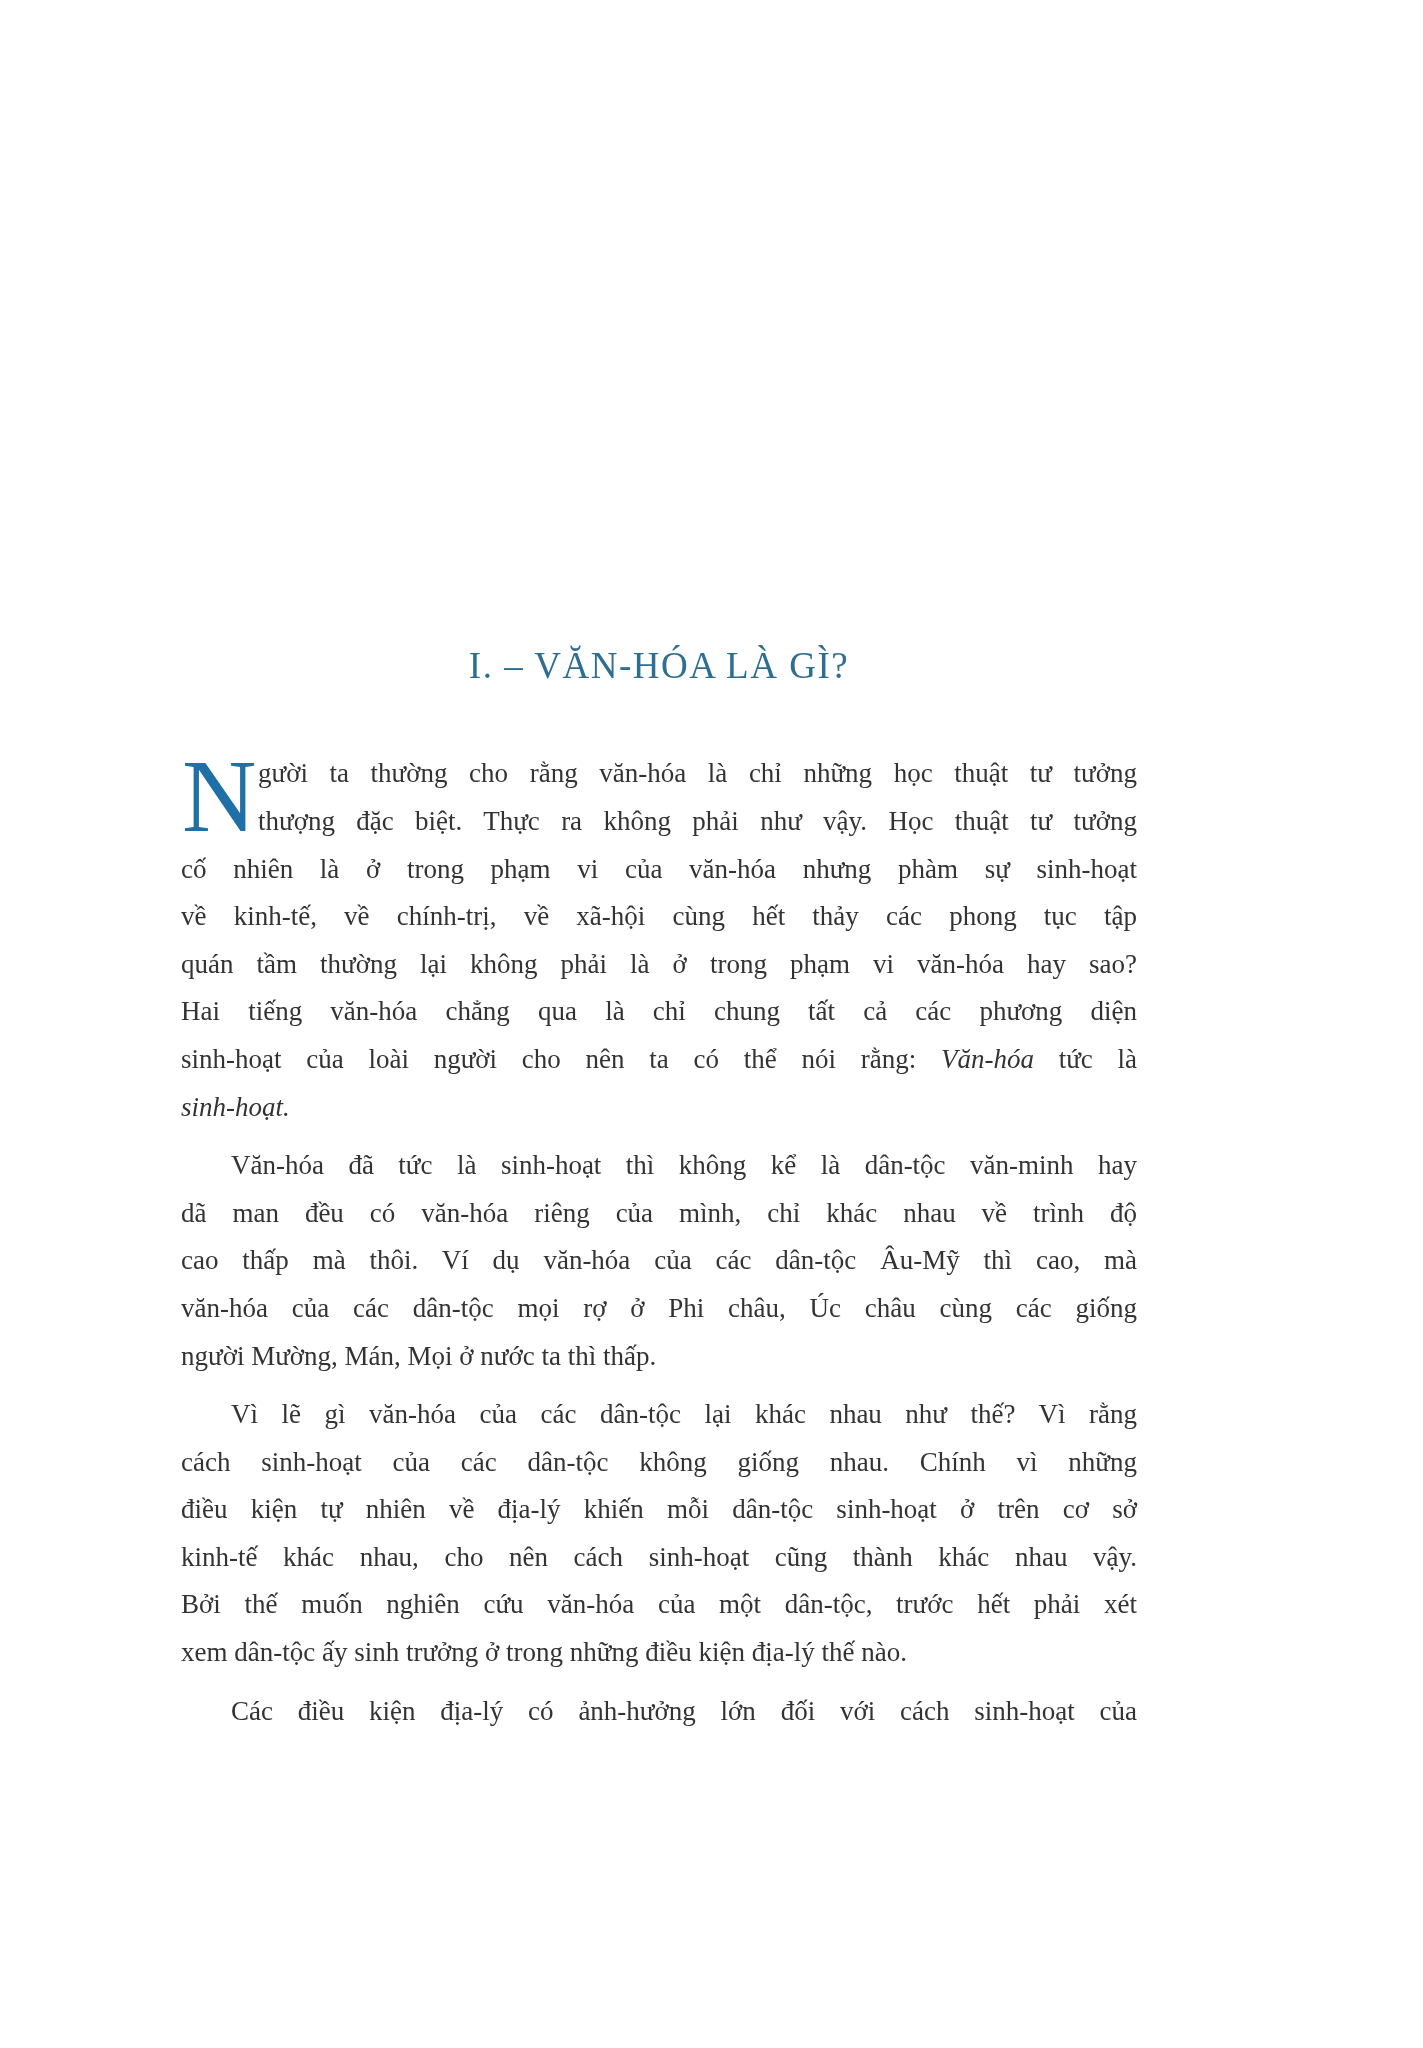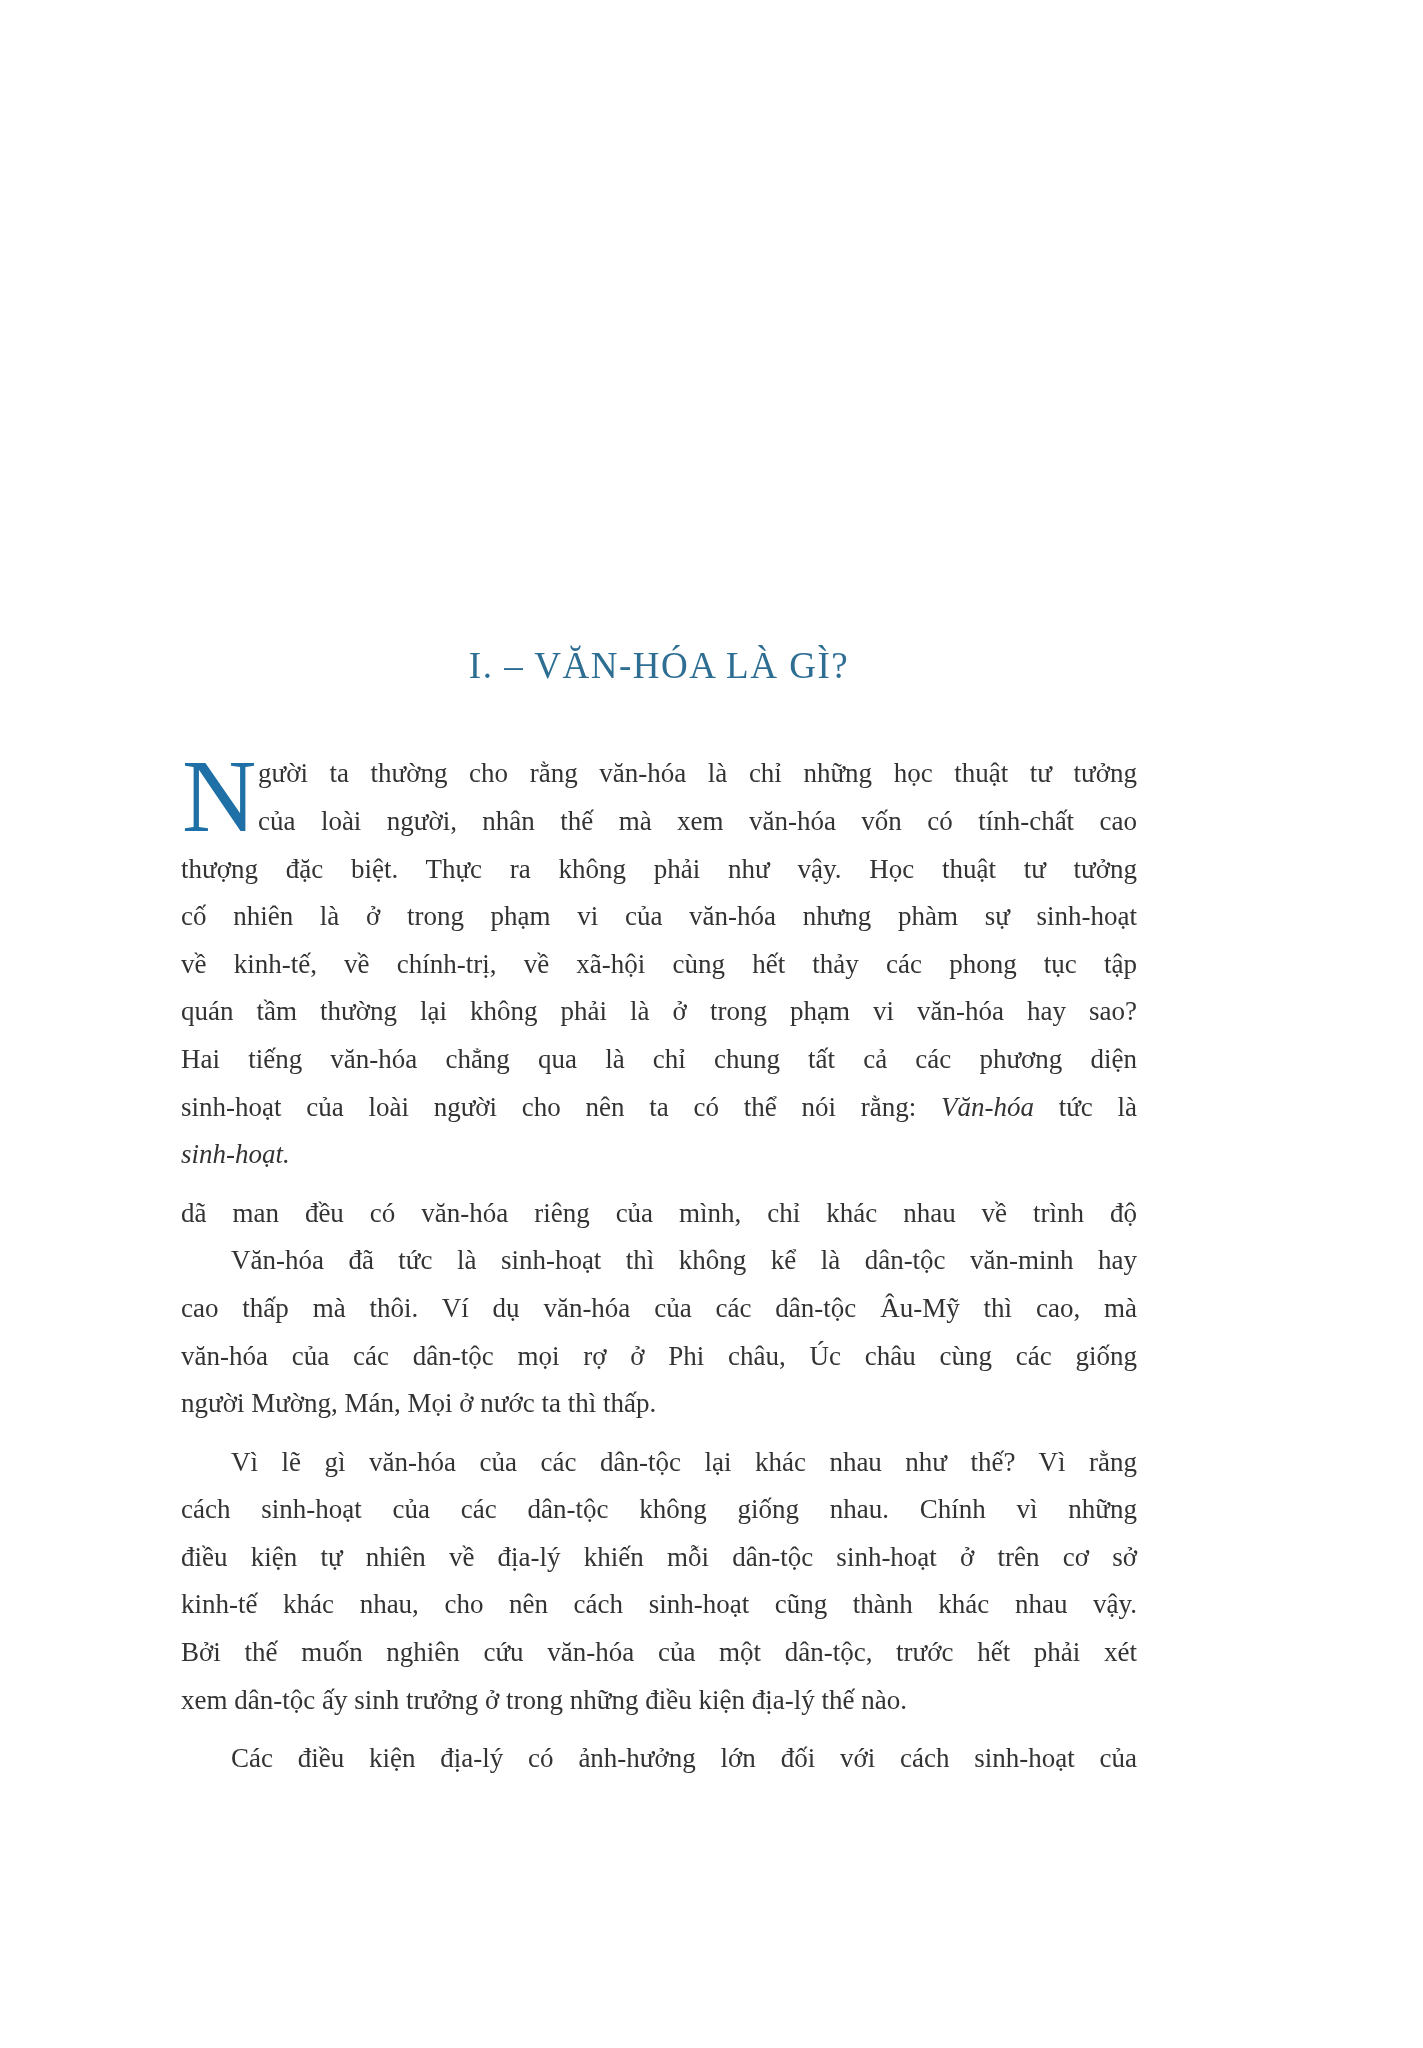--- a/index.html
+++ b/index.html
@@ -54,33 +54,32 @@
 <body>
 
 <div class="page">
   <div class="textcol">
 
     <h1 class="title">I. – VĂN-HÓA LÀ GÌ?</h1>
 
     <div class="para">
       <span class="dropcap">N</span>
       <div class="ln">gười ta thường cho rằng văn-hóa là chỉ những học thuật tư tưởng</div>
-      <div class="ln">của loài người, nhân thế mà xem văn-hóa vốn có tính-chất cao</div>
       <div class="ln">thượng đặc biệt. Thực ra không phải như vậy. Học thuật tư tưởng</div>
       <div class="ln">cố nhiên là ở trong phạm vi của văn-hóa nhưng phàm sự sinh-hoạt</div>
       <div class="ln">về kinh-tế, về chính-trị, về xã-hội cùng hết thảy các phong tục tập</div>
       <div class="ln">quán tầm thường lại không phải là ở trong phạm vi văn-hóa hay sao?</div>
       <div class="ln">Hai tiếng văn-hóa chẳng qua là chỉ chung tất cả các phương diện</div>
       <div class="ln"><span>sinh-hoạt của loài người cho nên ta có thể nói rằng: </span><span class="it">Văn-hóa</span><span> tức là</span></div>
       <div class="ln end it">sinh-hoạt.</div>
     </div>
 
     <div class="para">
+      <div class="ln first">Văn-hóa đã tức là sinh-hoạt thì không kể là dân-tộc văn-minh hay</div>
       <div class="ln">dã man đều có văn-hóa riêng của mình, chỉ khác nhau về trình độ</div>
-      <div class="ln first">Văn-hóa đã tức là sinh-hoạt thì không kể là dân-tộc văn-minh hay</div>
       <div class="ln">cao thấp mà thôi. Ví dụ văn-hóa của các dân-tộc Âu-Mỹ thì cao, mà</div>
       <div class="ln">văn-hóa của các dân-tộc mọi rợ ở Phi châu, Úc châu cùng các giống</div>
       <div class="ln end">người Mường, Mán, Mọi ở nước ta thì thấp.</div>
     </div>
 
     <div class="para">
       <div class="ln first">Vì lẽ gì văn-hóa của các dân-tộc lại khác nhau như thế? Vì rằng</div>
       <div class="ln">cách sinh-hoạt của các dân-tộc không giống nhau. Chính vì những</div>
       <div class="ln">điều kiện tự nhiên về địa-lý khiến mỗi dân-tộc sinh-hoạt ở trên cơ sở</div>
       <div class="ln">kinh-tế khác nhau, cho nên cách sinh-hoạt cũng thành khác nhau vậy.</div>

